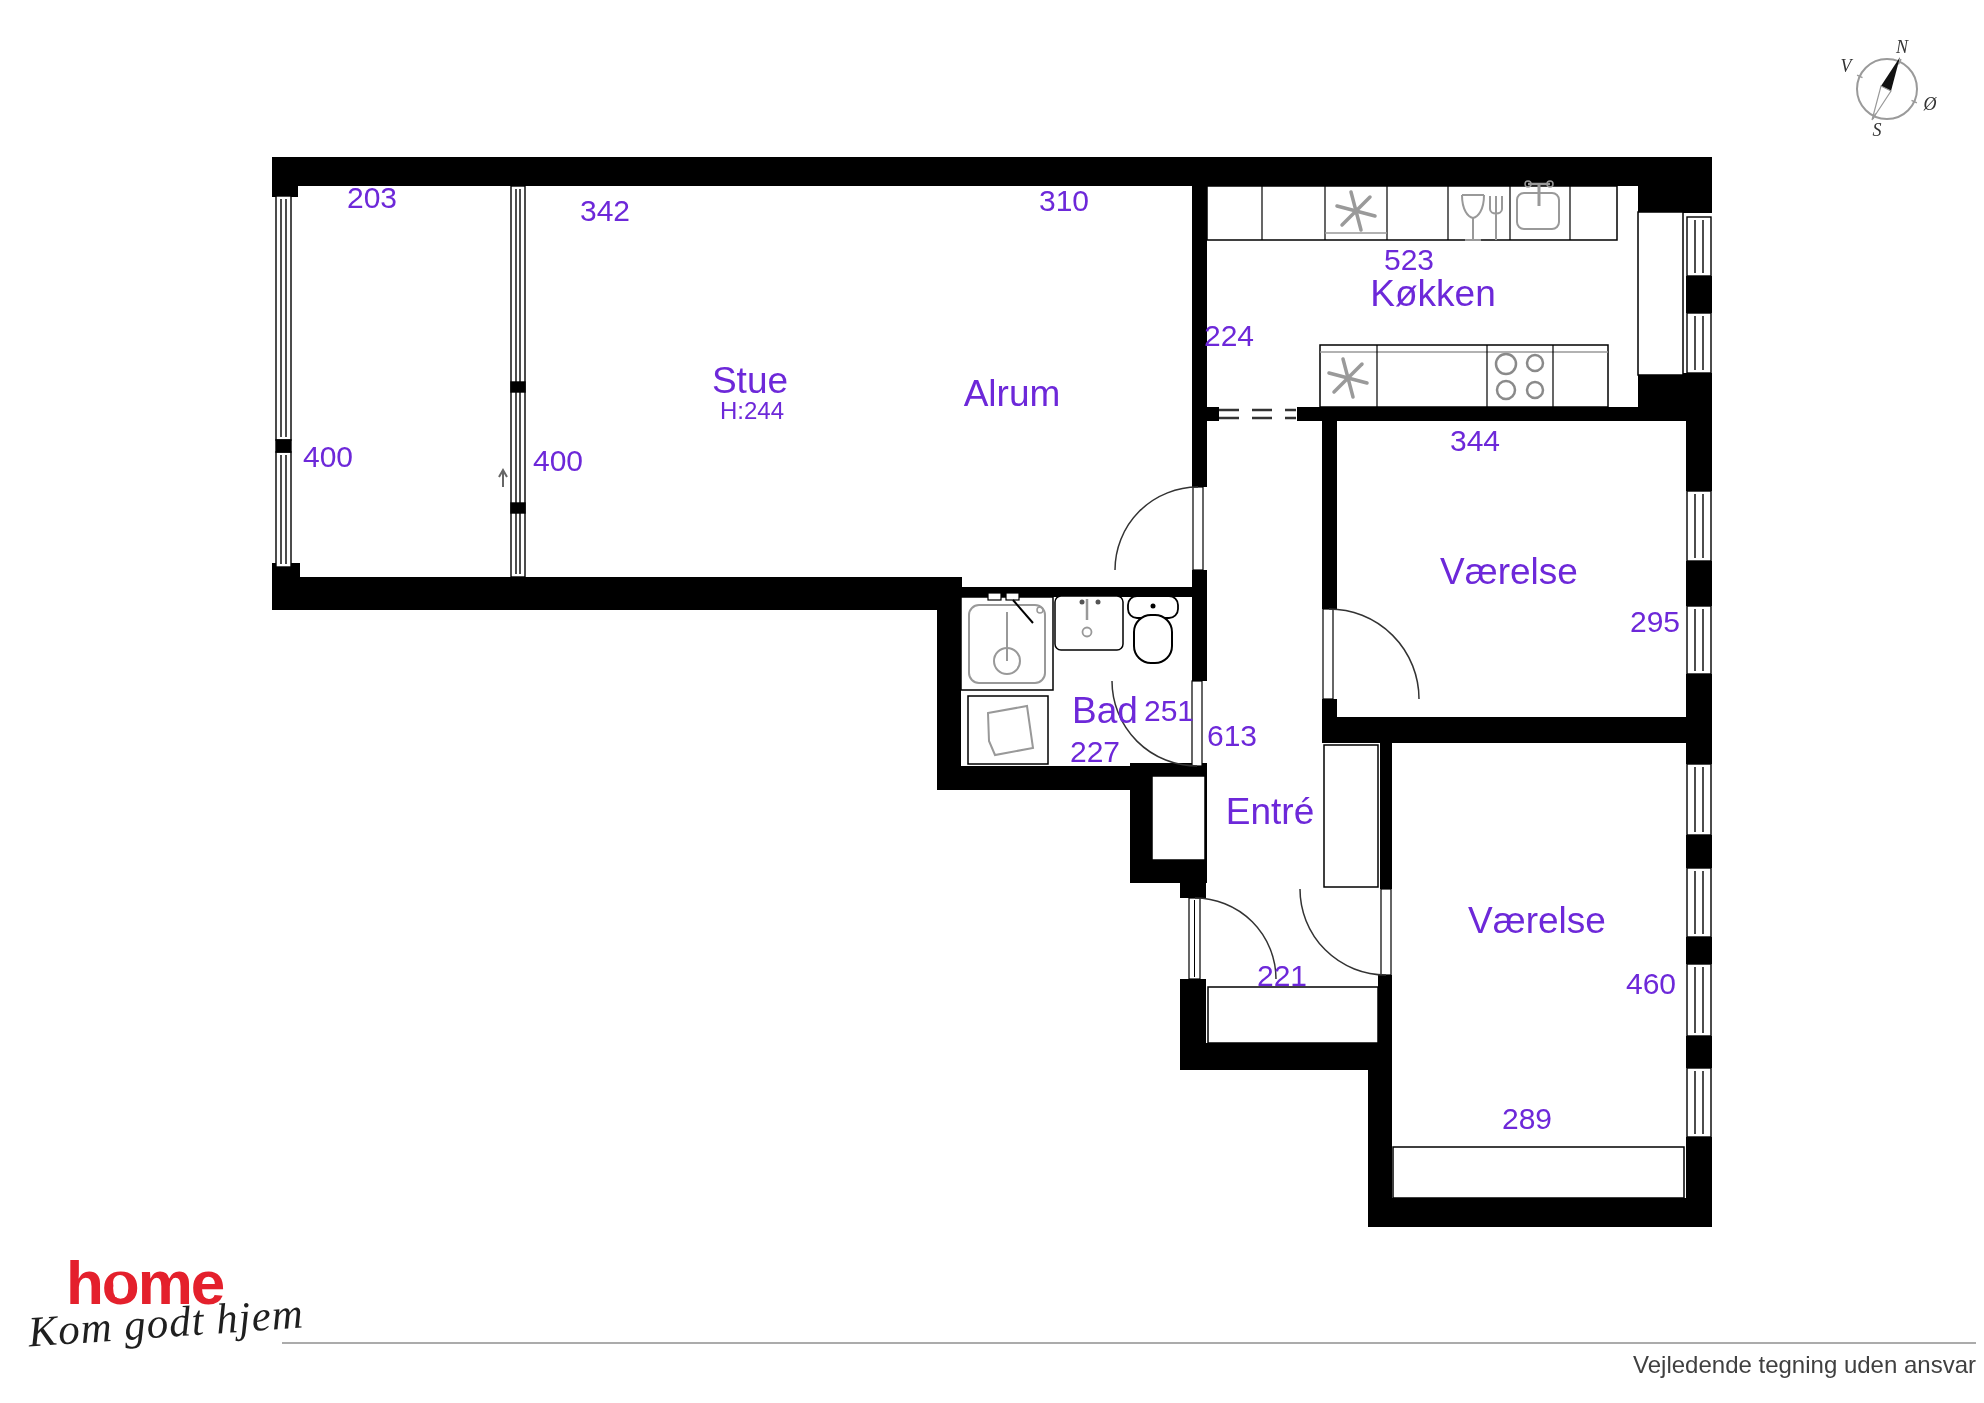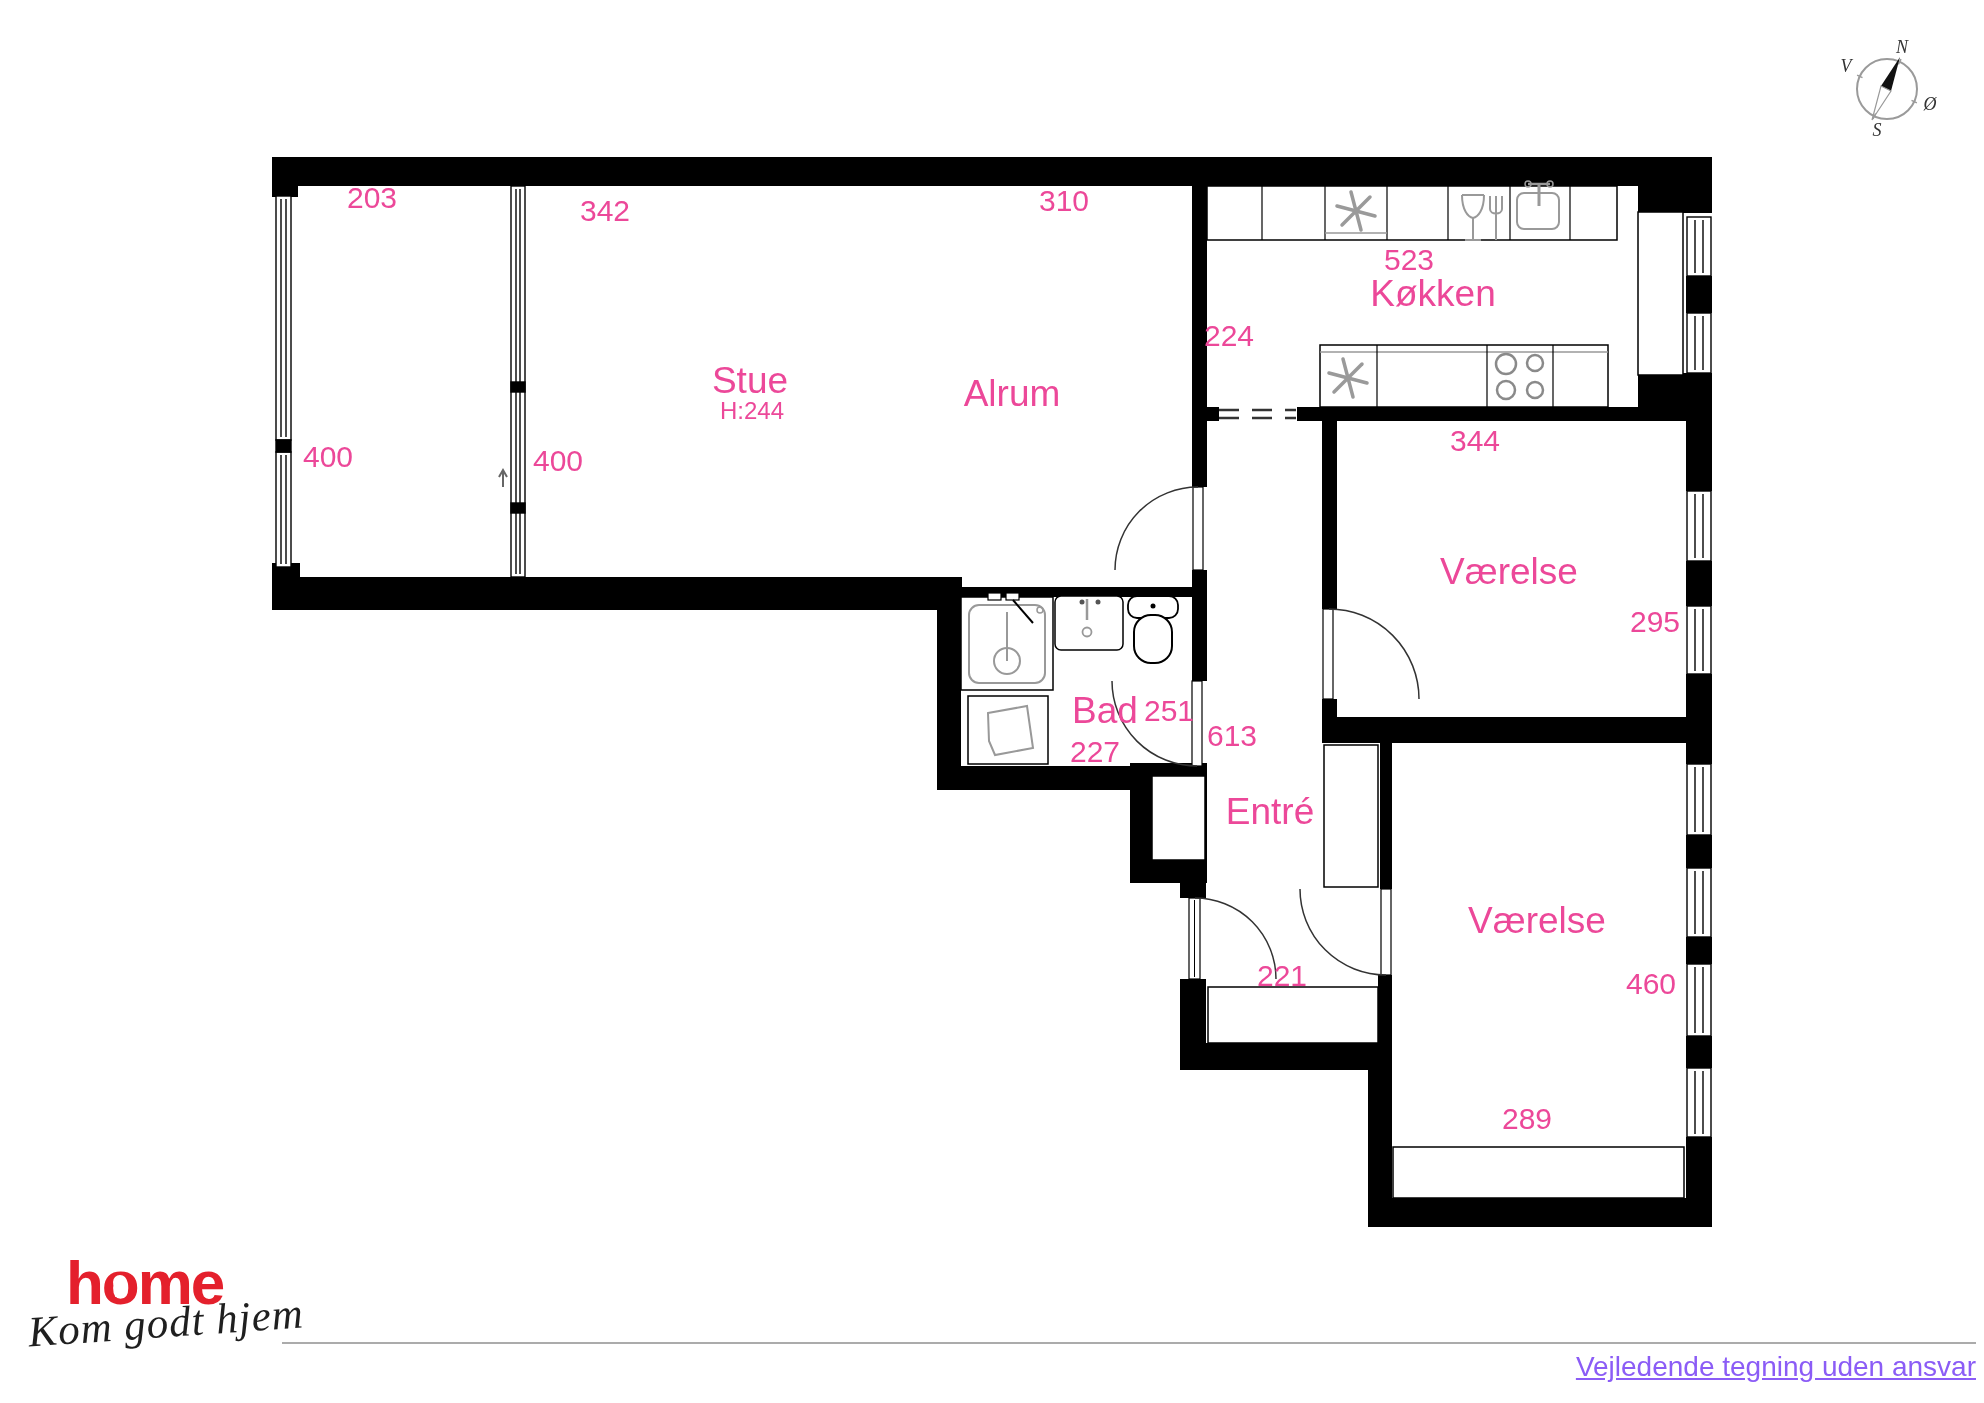--- a/index.html
+++ b/index.html
@@ -1,38 +1,38 @@
 <!DOCTYPE html>
 <html><head>
 <meta charset="utf-8">
 <style>
   html,body { margin:0; padding:0; background:#ffffff; }
   .canvas { position:relative; width:1984px; height:1403px; background:#ffffff;
             font-family:"Liberation Sans", sans-serif; overflow:hidden; }
   .plan-svg { position:absolute; left:0; top:0; }
   .lbl { position:absolute; transform:translate(-50%,-50%); white-space:nowrap;
-         color:#ec4899; text-align:center; }
+         color:#6d28d9; text-align:center; }
   .room-name { font-size:37px; line-height:42px; }
   .dim { font-size:30px; }
   .sub { font-size:24px; }
   .compass-letter { position:absolute; transform:translate(-50%,-50%);
          font-family:"Liberation Serif", serif; font-style:italic;
          font-size:18px; color:#333; }
   .brand { position:absolute; left:66px; top:1252px; font-size:62px; font-weight:bold;
            letter-spacing:-2px; color:#e4202c; line-height:1; }
   .keyhole { position:absolute; left:113px; top:1275px; width:14px; height:14px;
              background:#fff; border-radius:50%; }
   .keyhole::after { content:''; position:absolute; top:10px; left:2px; width:0; height:0;
              border-left:5px solid transparent; border-right:5px solid transparent;
              border-bottom:12px solid #fff; }
   .tagline { position:absolute; left:28px; top:1298px; font-family:"Liberation Serif", serif;
              font-style:italic; font-size:43px; color:#1f1f1f; transform:rotate(-4deg);
              letter-spacing:1px; white-space:nowrap; }
   .rule { position:absolute; left:282px; top:1342px; width:1694px; height:2px; background:#ababab; }
-  .disclaimer { position:absolute; right:8px; top:1351px; font-size:28px; color:#8b5cf6;text-decoration:underline; }
+  .disclaimer { position:absolute; right:8px; top:1351px; font-size:24px; color:#404040; }
 </style>
 </head>
 <body>
 
 <div class="canvas">
 
   <svg class="plan-svg" viewBox="0 0 1984 1403" width="1984" height="1403">
 
     <g fill="#000000">
       <rect x="272" y="157" width="1438" height="29"></rect>

